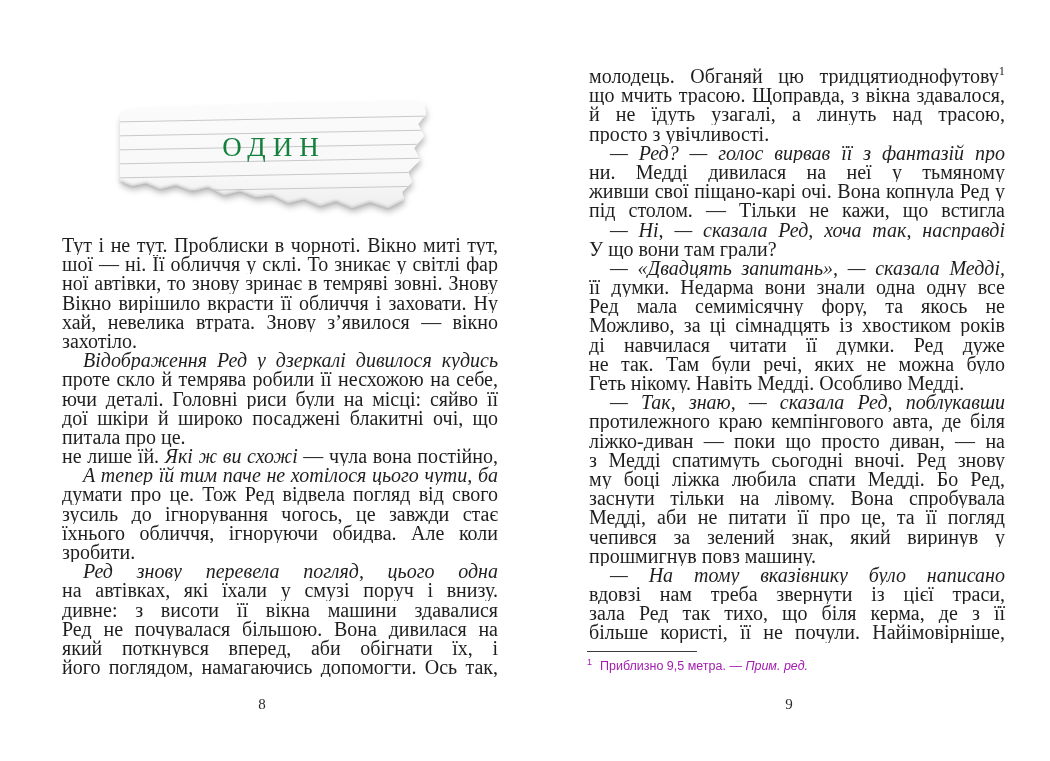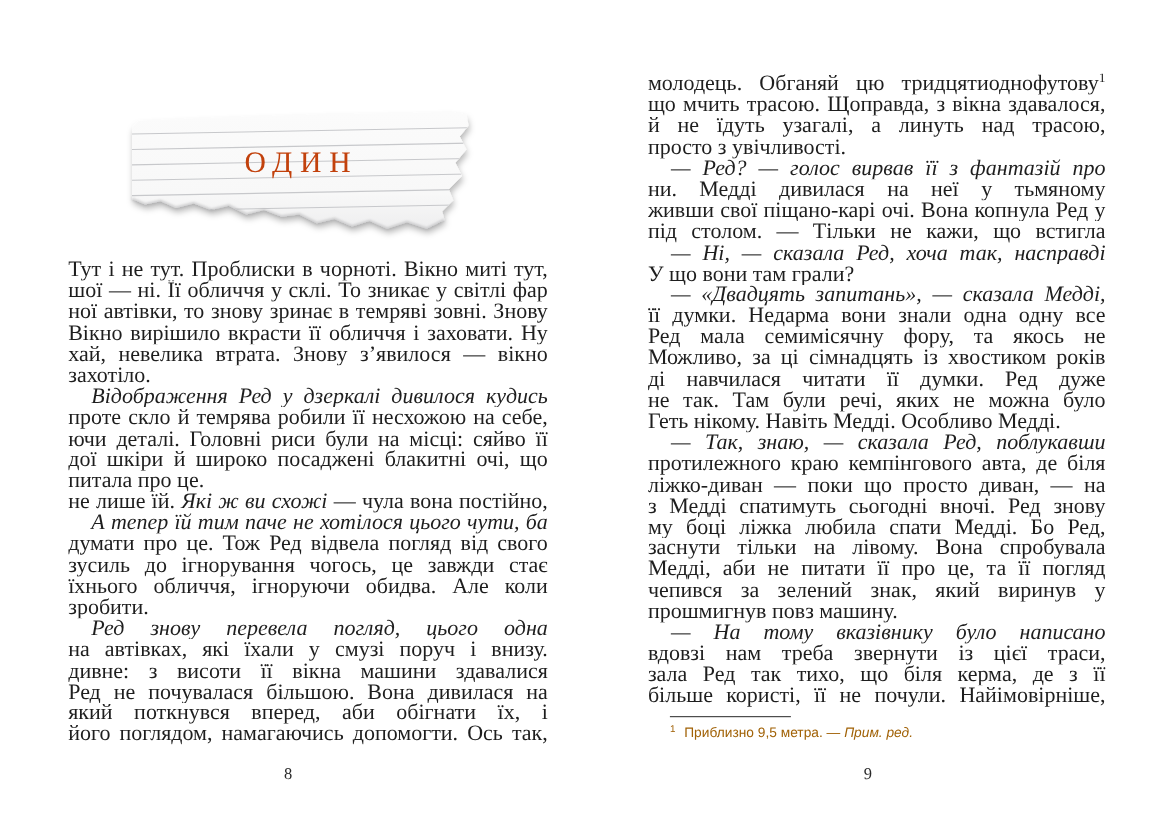--- a/index.html
+++ b/index.html
@@ -32,26 +32,26 @@
   }
   #page-num-left  { left:62px;  width:400px; }
   #page-num-right { left:589px; width:400px; }
 
   .chapter-art { position:absolute; left:112px; top:98px; width:322px; height:132px; }
   .chapter-art svg { position:absolute; left:0; top:0; }
   .chapter-title {
     position:absolute; left:0; top:34px; width:310px;
     text-align:center;
     font-size:27px; letter-spacing:7px; padding-left:7px;
-    color:#c2410c; font-weight:500;
+    color:#15803d; font-weight:500;
   }
 
-  .footnote { position:absolute; left:609px; top:651px; width:416px;
+  .footnote { position:absolute; left:587px; top:651px; width:416px;
     font-family:"Liberation Sans","DejaVu Sans",sans-serif;
-    font-size:12.5px; color:#a16207; }
+    font-size:12.5px; color:#a21caf; }
   .footnote-rule { width:110px; border-top:1.5px solid #3a3a3a; margin-bottom:7px; }
   .footnote-text sup { font-size:9px; margin-right:8px; }
 </style>
 </head>
 <body>
 
 <div class="screen">
 
   <div class="chapter-art">
     <svg width="322" height="132" viewBox="0 0 322 132" aria-hidden="true">

